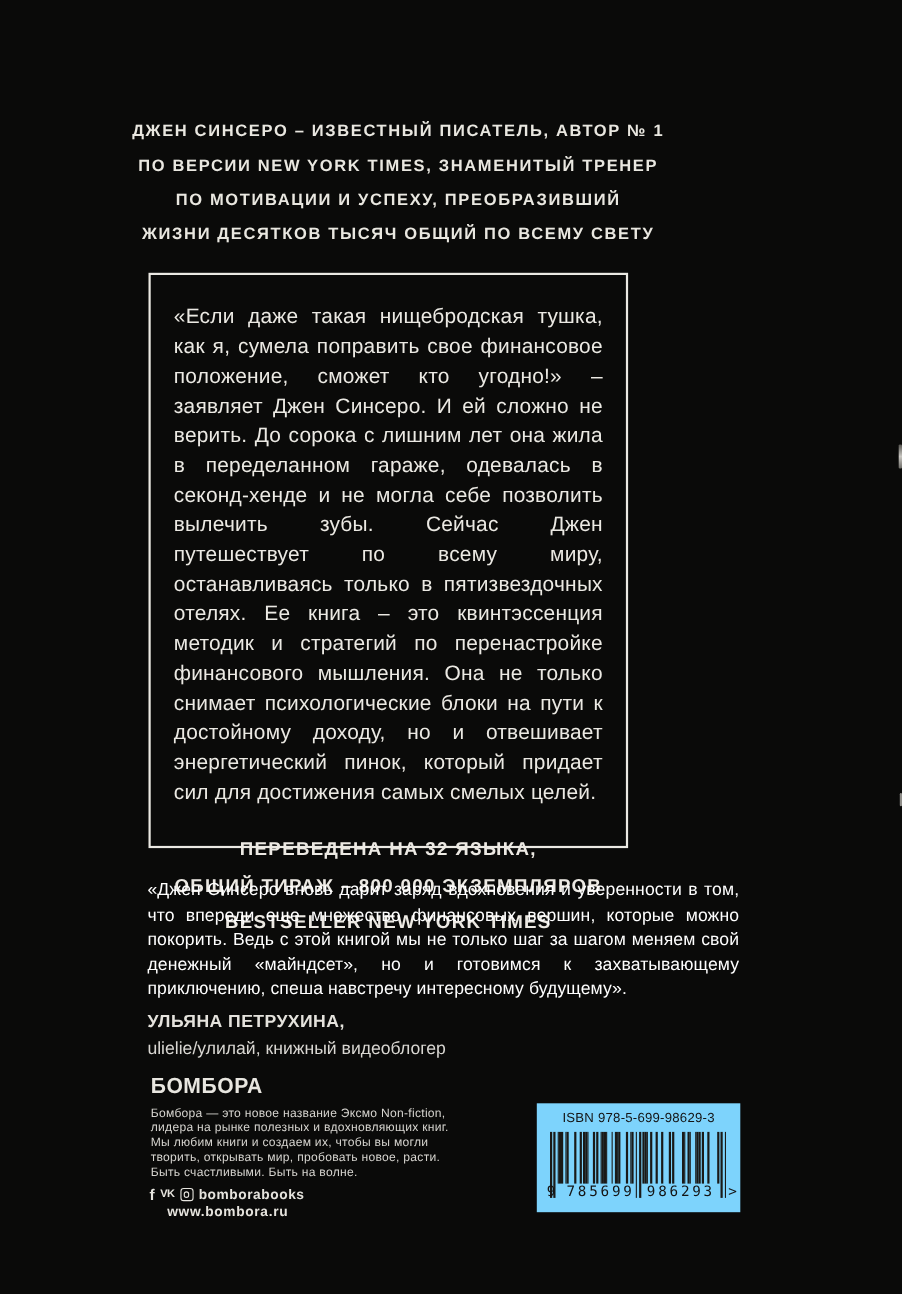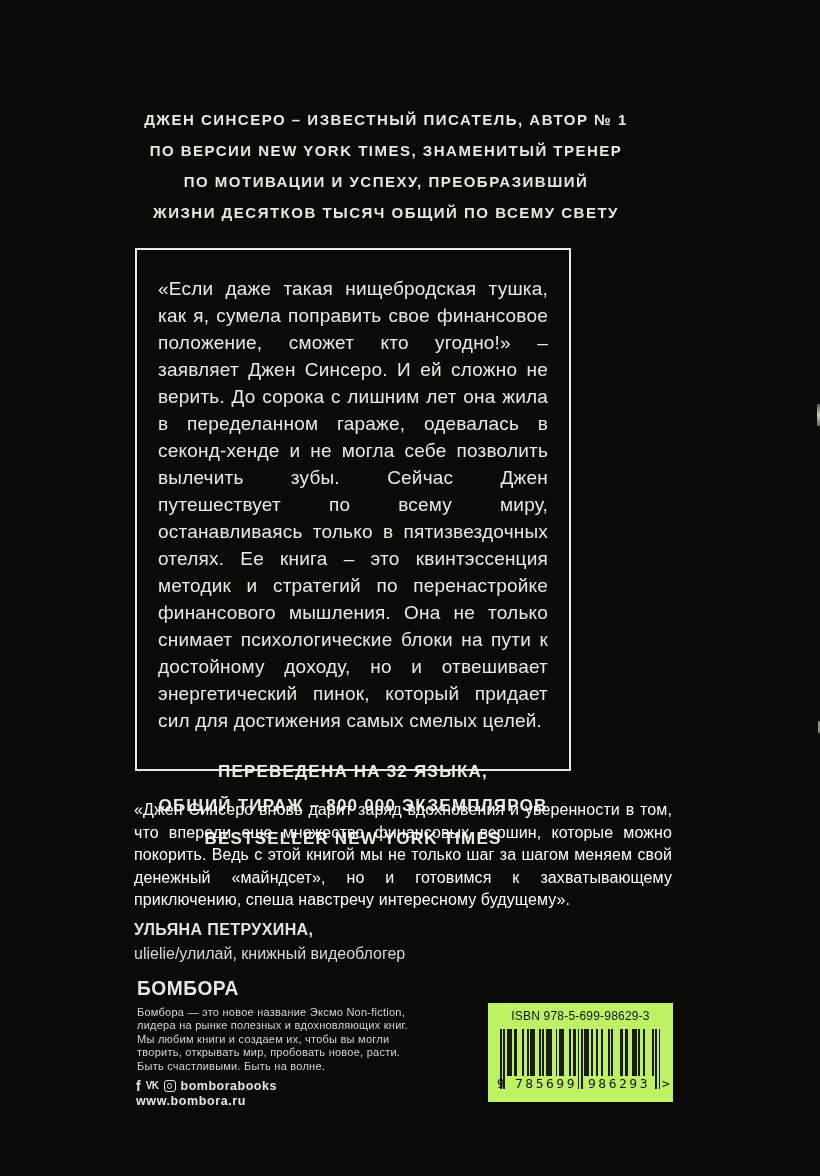--- a/index.html
+++ b/index.html
@@ -8,21 +8,21 @@
     width:820px;height:1176px;
     background:#0a0a09;
     overflow:hidden;
     font-family:"Liberation Sans", sans-serif;
   }
   
   .headline{
     position:absolute;left:0;top:104px;width:724px;
     text-align:center;
     font-weight:bold;font-size:15px;line-height:31px;
-    letter-spacing:1.5px;color:#e9e7e0;padding-left:24px;
+    letter-spacing:1.5px;color:#e9e7e0;
   }
   
   .quote-box{
     position:absolute;left:135px;top:248px;
     width:436px;height:523px;
     border:2px solid #ebe9e3;
     box-sizing:border-box;
     padding:25px 21px 0 21px;
   }
   .annotation{
@@ -63,27 +63,27 @@
   }
   .fb-icon{font-weight:bold;font-size:14px;line-height:14px;}
   .vk-icon{font-weight:bold;font-size:10px;line-height:10px;letter-spacing:-0.5px;}
   .ig-icon{
     width:10px;height:10px;border:1.5px solid #e6e4de;border-radius:3px;
     display:inline-flex;align-items:center;justify-content:center;
   }
   .ig-icon::after{content:"";width:3.5px;height:3.5px;border:1px solid #e6e4de;border-radius:50%;}
   .social-handle{font-weight:bold;font-size:12.5px;letter-spacing:0.5px;}
   .website{
-    position:absolute;left:136px;top:1094px;
+    position:absolute;left:152px;top:1094px;
     font-weight:bold;font-size:12.5px;letter-spacing:0.6px;color:#e6e4de;
   }
   
   .barcode{
     position:absolute;left:488px;top:1003px;width:185px;height:99px;
-    background:#bef264;color:#141414;
+    background:#7dd3fc;color:#141414;
   }
   .isbn-label{
     position:absolute;top:6px;left:0;width:100%;
     text-align:center;font-size:12px;letter-spacing:0.2px;
   }
   .bars{
     position:absolute;left:12px;top:26px;width:161px;height:60px;
     display:flex;align-items:flex-start;
   }
   .bars .m{width:1.7px;height:47px;}

